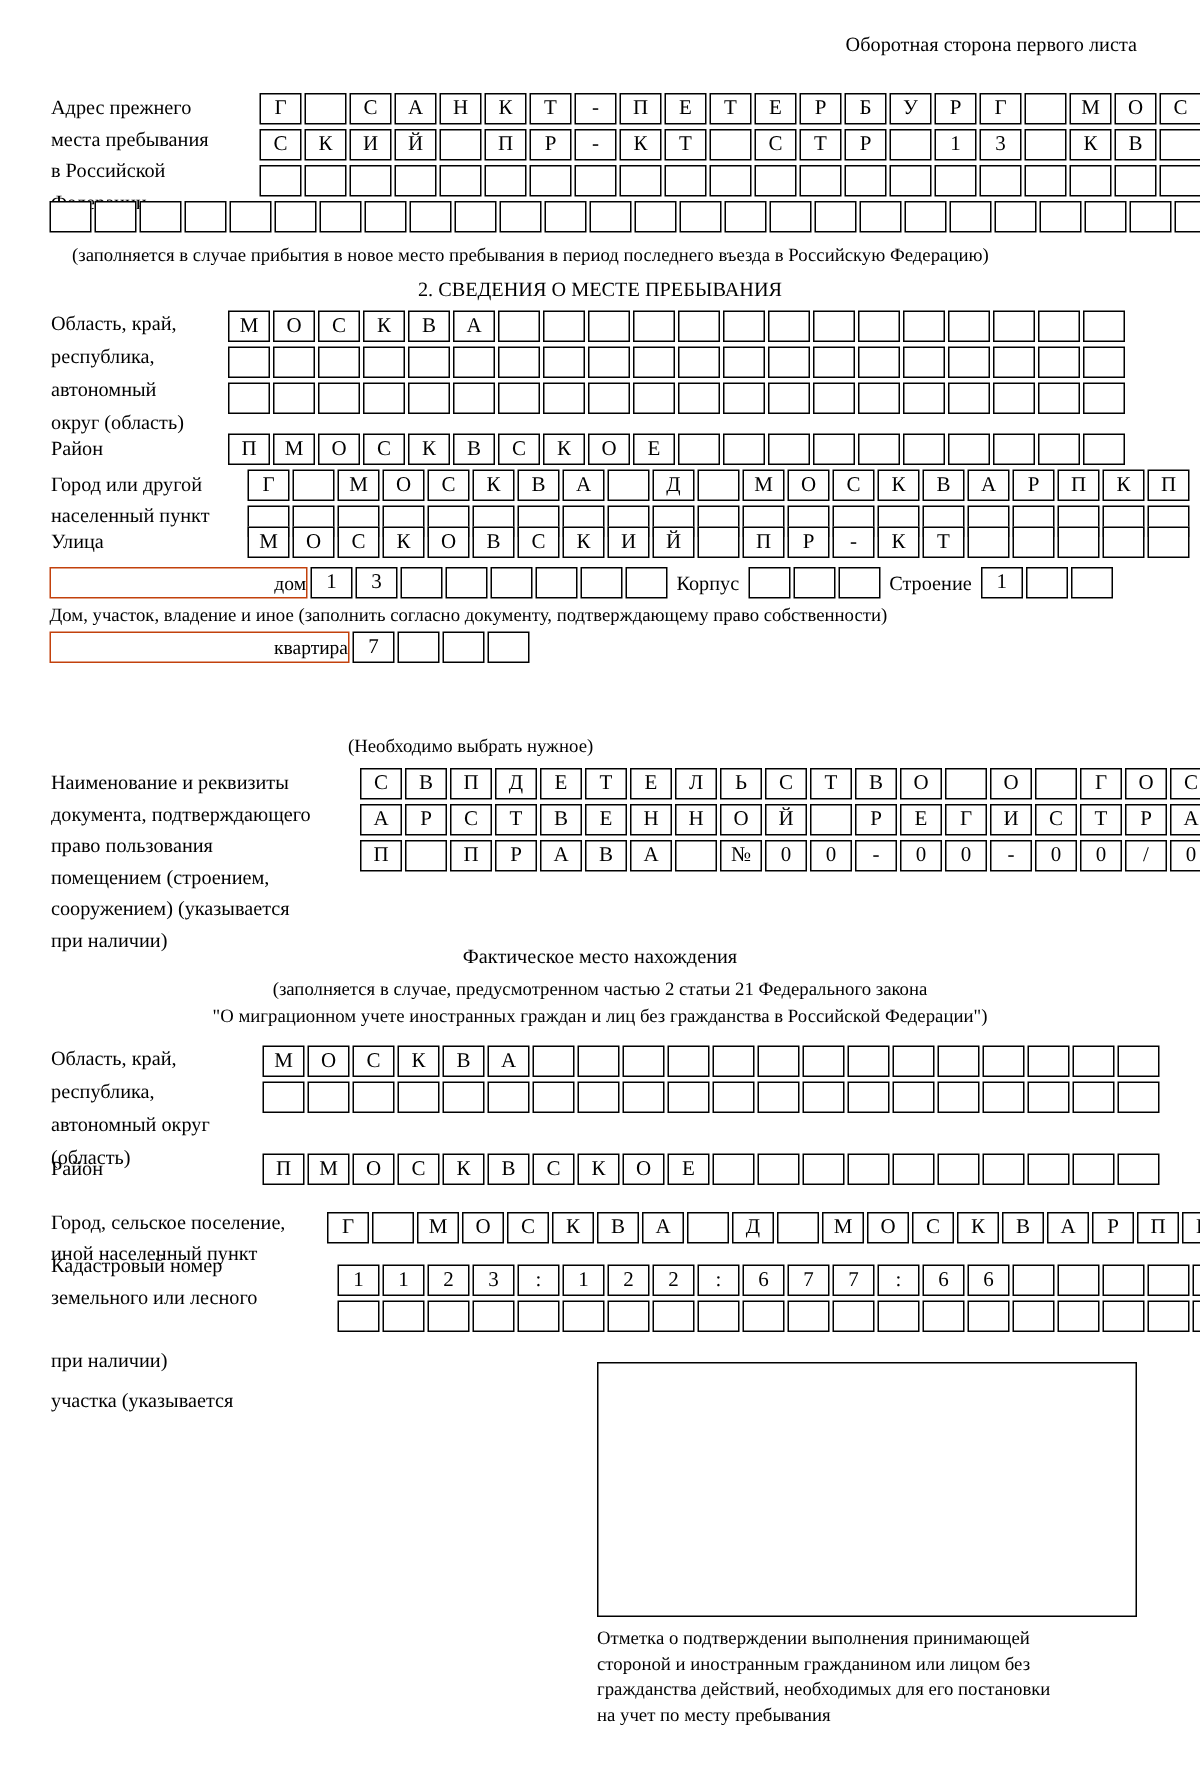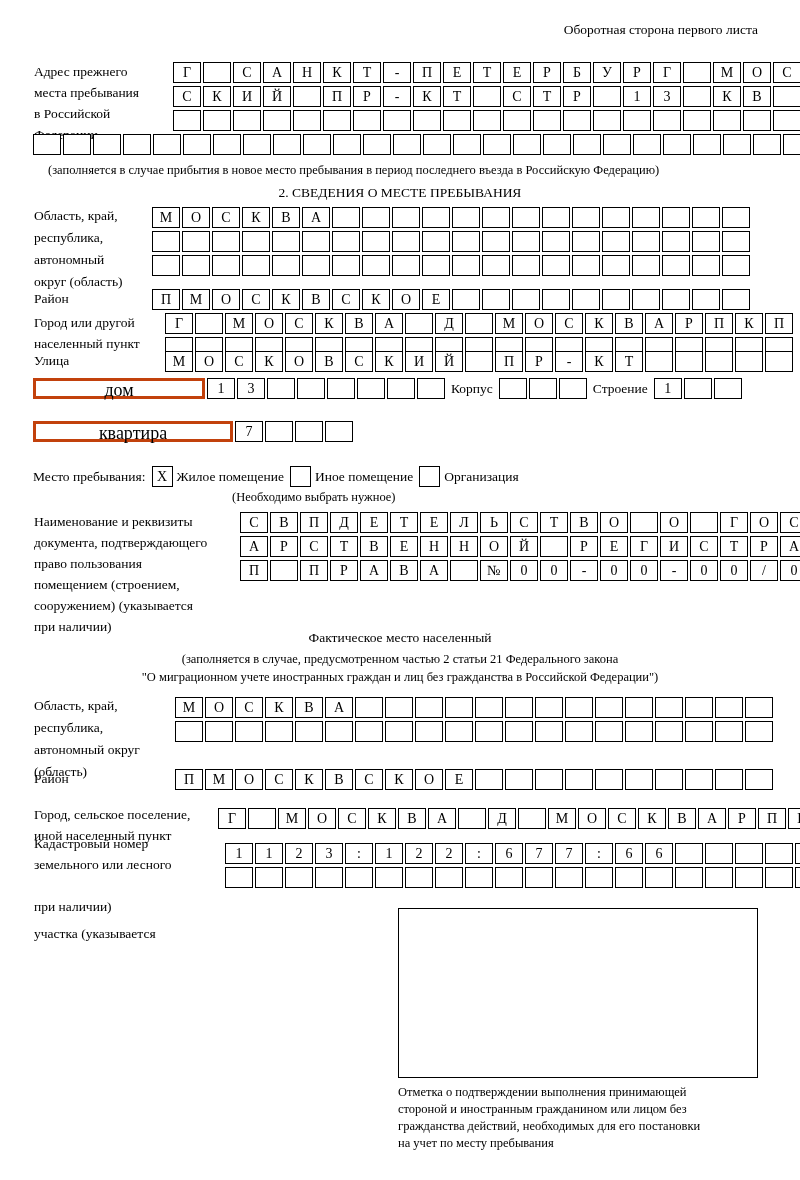--- a/index.html
+++ b/index.html
@@ -58,26 +58,26 @@
     margin-right: 2px;
     box-sizing: border-box;
     font-size: 14px;
     line-height: 19px;
     text-align: center;
     font-family: "Liberation Serif", serif;
     background: #fff;
   }
   
   .wide-field {
-    border: 3px solid #c2410c;
+    border: 1px solid #c2410c;
     height: 21px;
     box-sizing: border-box;
-    font-size: 18px;
+    font-size: 13px;
     line-height: 19px;
-    text-align: center;
+    text-align: right;
     background: #fff;
     margin-right: 2px;
   }
   .inline-lbl {
     font-size: 13.5px;
     line-height: 21px;
     margin: 0 6px 0 4px;
     white-space: pre;
   }
   .chk {
@@ -405,41 +405,33 @@
         <span class="cell"></span>
       </span>
     <span class="inline-lbl">Строение</span>
     <span style="display:flex;">
         <span class="cell">1</span>
         <span class="cell"></span>
         <span class="cell"></span>
       </span>
   </div>
 
+  <div class="lbl small" style="left:33px; top:400px;">Дом, участок, владение и иное (заполнить согласно документу, подтверждающему право собственности)</div>
 
   <div class="boxrow" style="left:33px; top:421px; align-items:center;">
     <div class="wide-field" style="width:200px;">квартира</div>
     <span style="display:flex;">
         <span class="cell">7</span>
         <span class="cell"></span>
         <span class="cell"></span>
         <span class="cell"></span>
       </span>
   </div>
 
 
-  <div class="boxrow" style="left:33px; top:466px; align-items:center;">
-    <span class="inline-lbl" style="margin-left:0;">Место пребывания:</span>
-    <span class="chk">Х</span>
-    <span class="inline-lbl">Жилое помещение</span>
-    <span class="chk"></span>
-    <span class="inline-lbl">Иное помещение</span>
-    <span class="chk"></span>
-    <span class="inline-lbl">Организация</span>
-  </div>
   <div class="lbl small" style="left:232px; top:487px;">(Необходимо выбрать нужное)</div>
 
   <div class="lbl" style="left:34px; top:512px;">Наименование и реквизиты</div>
   <div class="lbl" style="left:34px; top:533px;">документа, подтверждающего</div>
   <div class="lbl" style="left:34px; top:554px;">право пользования</div>
   <div class="lbl" style="left:34px; top:575px;">помещением (строением,</div>
   <div class="lbl" style="left:34px; top:596px;">сооружением) (указывается</div>
   <div class="lbl" style="left:34px; top:617px;">при наличии)</div>
 
   <div class="boxrow" style="left:240px; top:512px;">
@@ -499,21 +491,21 @@
       <span class="cell">-</span>
       <span class="cell">0</span>
       <span class="cell">0</span>
       <span class="cell">-</span>
       <span class="cell">0</span>
       <span class="cell">0</span>
       <span class="cell">/</span>
       <span class="cell">0</span>
     </div>
 
-  <div class="center-title" style="top:630px;">Фактическое место населенный</div>
+  <div class="center-title" style="top:630px;">Фактическое место нахождения</div>
   <div class="center-note" style="top:652px;">(заполняется в случае, предусмотренном частью 2 статьи 21 Федерального закона</div>
   <div class="center-note" style="top:670px;">"О миграционном учете иностранных граждан и лиц без гражданства в Российской Федерации")</div>
 
   <div class="lbl" style="left:34px; top:696px;">Область, край,</div>
   <div class="lbl" style="left:34px; top:718px;">республика,</div>
   <div class="lbl" style="left:34px; top:740px;">автономный округ</div>
   <div class="lbl" style="left:34px; top:762px;">(область)</div>
 
   <div class="boxrow" style="left:175px; top:697px;">
       <span class="cell">М</span>

